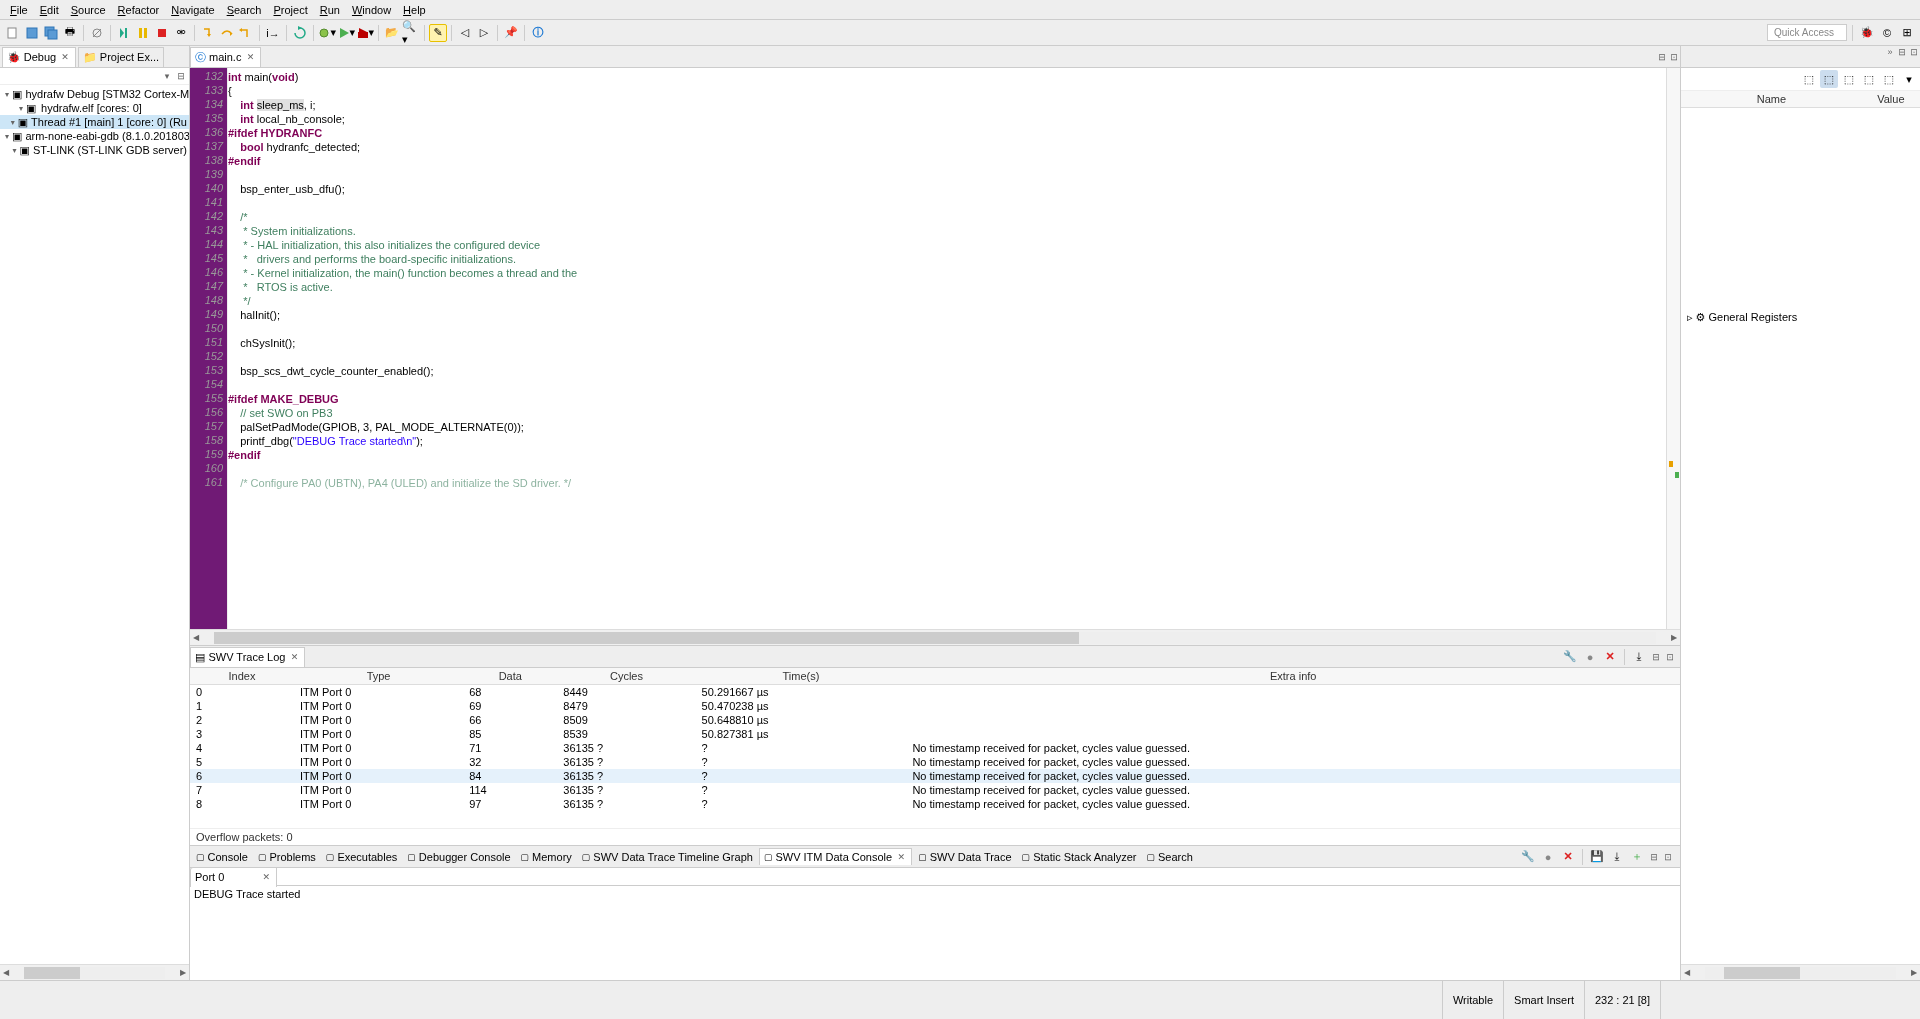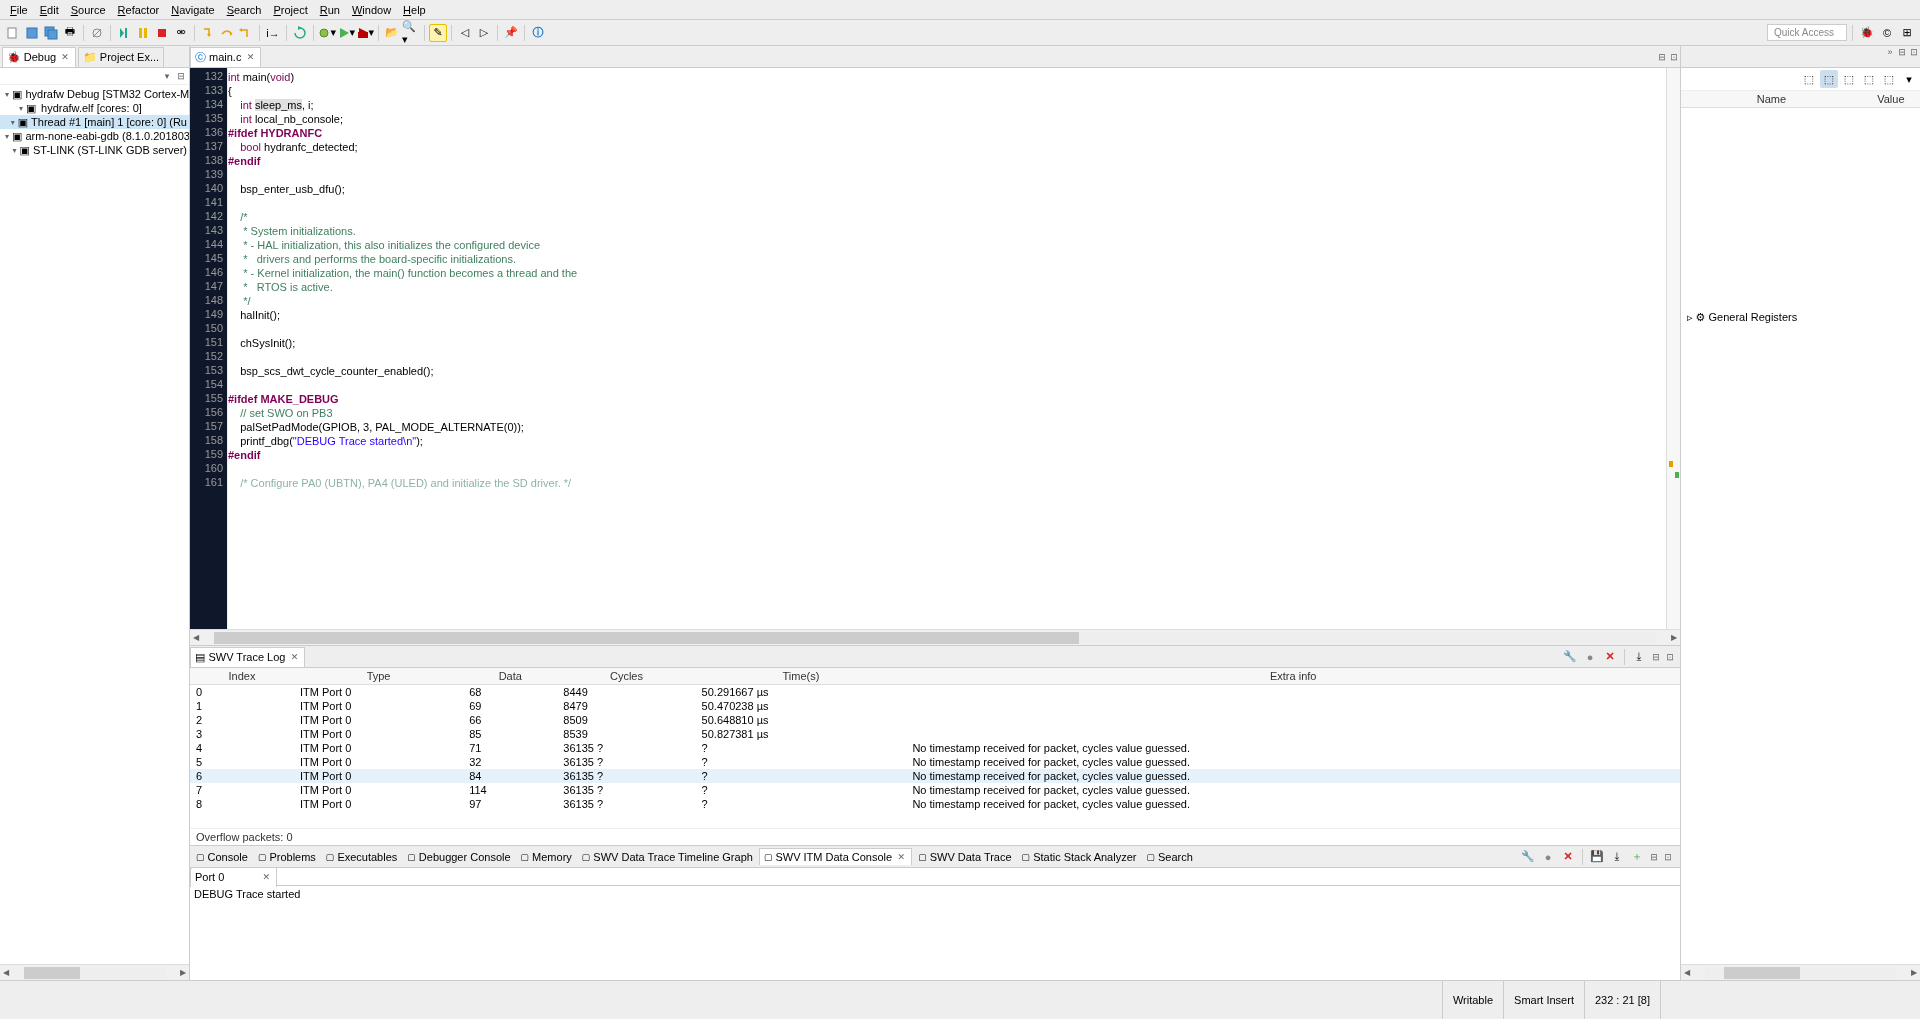--- a/index.html
+++ b/index.html
@@ -20,26 +20,26 @@
 .tab-spacer { flex: 1; }
 .mini-btn { width: 12px; height: 12px; cursor: pointer; display: inline-flex; align-items: center; justify-content: center; font-size: 9px; color: #666; }
 .tree { flex: 1; overflow: auto; padding: 2px 0; }
 .tree-item { display: flex; align-items: center; padding: 1px 2px; gap: 3px; white-space: nowrap; }
 .tree-item.sel { background: #cde6f7; }
 .tree-indent { display: inline-block; }
 .tree-icon { width: 12px; height: 12px; display: inline-block; }
 .center-pane { flex: 1; display: flex; flex-direction: column; background: #fff; }
 .editor-tabs { background: #eeeeee; border-bottom: 1px solid #ccc; display: flex; align-items: center; height: 22px; }
 .editor-body { flex: 1; display: flex; overflow: hidden; position: relative; }
-.gutter { background: #0f172a; border-right: 1px solid #eee; width: 38px; text-align: right; color: #999; font-family: Consolas, monospace; font-size: 11px; padding-top: 2px; }
+.gutter { background: #701a75; border-right: 1px solid #eee; width: 38px; text-align: right; color: #999; font-family: Consolas, monospace; font-size: 11px; padding-top: 2px; font-style: italic; }
 .gutter div { height: 14px; padding-right: 4px; position: relative; }
 .code-area { flex: 1; font-family: Consolas, monospace; font-size: 11px; padding-top: 2px; position: relative; line-height: 14px; }
 .code-area .line { height: 14px; white-space: pre; }
 .hl-sel { background: #e0e0e0; }
-.kw-blue { color: #7f0055; font-weight: normal; }
+.kw-blue { color: #7f0055; font-weight: bold; }
 .kw-pre { color: #7f0055; font-weight: bold; }
 .comment { color: #3f7f5f; }
 .string { color: #2a00ff; }
 .overview-ruler { width: 14px; background: #f7f7f7; border-left: 1px solid #ddd; position: relative; }
 .trace-pane { border-top: 1px solid #ccc; background: #fff; display: flex; flex-direction: column; height: 200px; }
 .trace-header { background: #eeeeee; border-bottom: 1px solid #ccc; display: flex; align-items: center; height: 22px; }
 .trace-toolbar { margin-left: auto; display: flex; gap: 2px; padding-right: 4px; align-items: center; }
 .trace-table { flex: 1; overflow: auto; }
 table.grid { width: 100%; border-collapse: collapse; }
 table.grid th { text-align: center; background: #f7f7f7; border-bottom: 1px solid #ddd; padding: 2px 6px; font-weight: normal; color: #333; }

